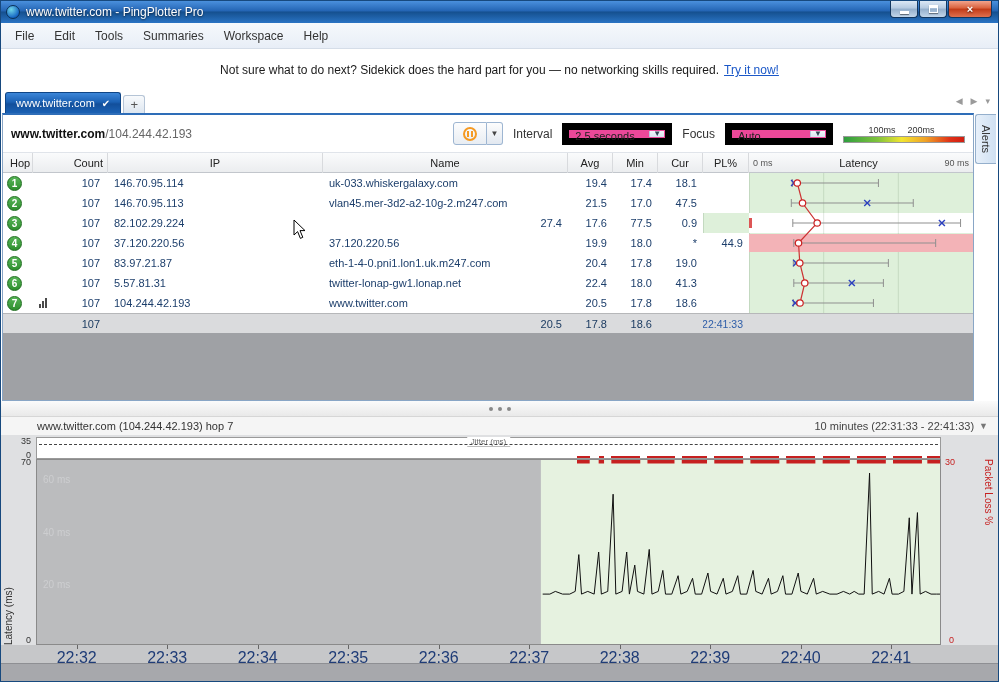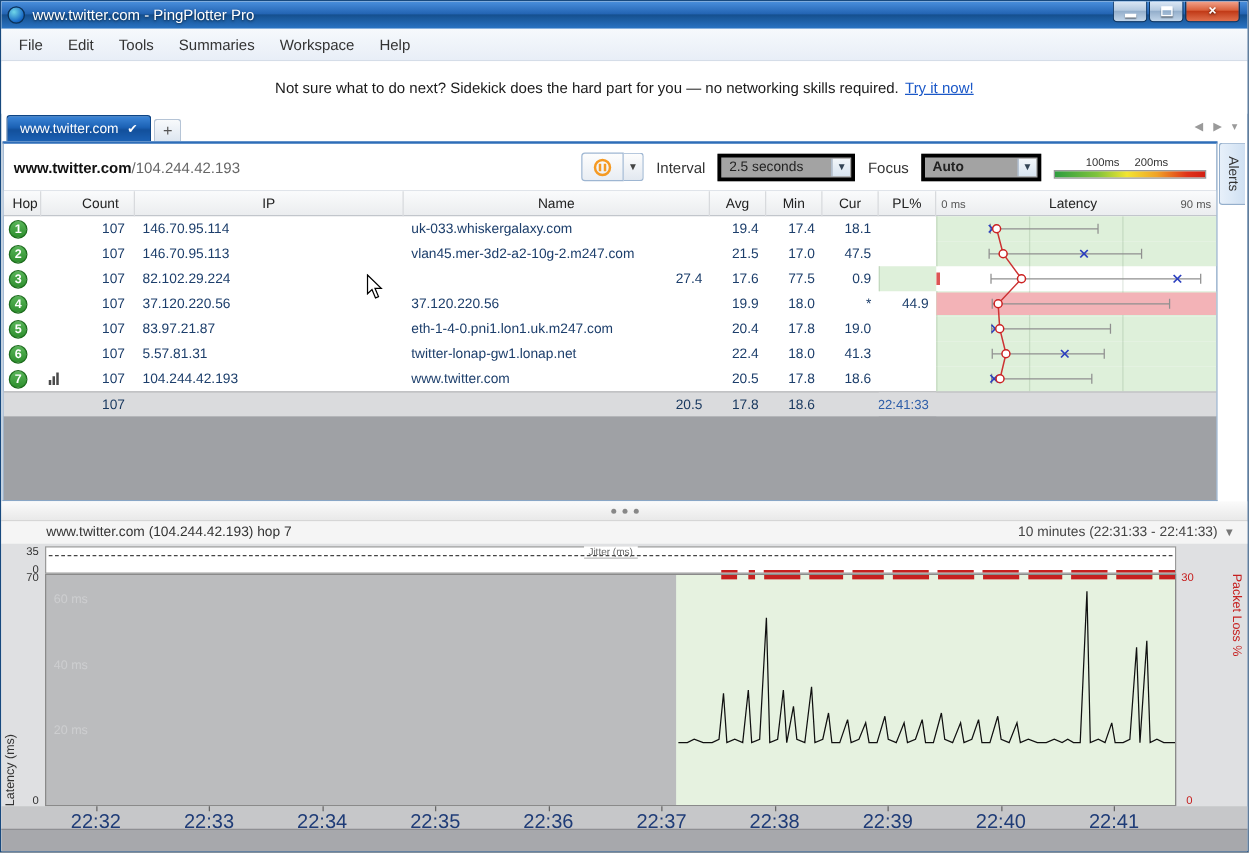--- a/index.html
+++ b/index.html
@@ -51,41 +51,41 @@
   .pausegroup{display:flex;}
   .pausebtn{width:34px;height:23px;border:1px solid #9eb6d2;border-radius:3px 0 0 3px;
     background:linear-gradient(#fdfdfd,#e8edf3);display:flex;align-items:center;justify-content:center;}
   .pause-circle{width:14px;height:14px;border:2px solid #f59a23;border-radius:50%;
     display:flex;align-items:center;justify-content:center;gap:2px;}
   .pause-circle i{width:2px;height:6px;background:#f59a23;}
   .pausedrop{width:16px;height:23px;border:1px solid #9eb6d2;border-left:none;border-radius:0 3px 3px 0;
     background:linear-gradient(#fdfdfd,#e2e8f0);font-size:8px;color:#444;
     display:flex;align-items:center;justify-content:center;}
   .ctl-label{font-size:12px;color:#333;}
-  .combo{height:22px;border:3px solid #000000;background:#a3a3a3;display:flex;align-items:center;
+  .combo{height:22px;border:7px solid #000000;background:#ec4899;display:flex;align-items:flex-start;
     font-size:11px;color:#222;position:relative;padding:0 20px 0 6px;}
   .combo .arr{position:absolute;right:1px;top:1px;bottom:1px;width:15px;
     background:linear-gradient(#f2f6fa,#d8e4f0);border-left:1px solid #b7c8dc;
     display:flex;align-items:center;justify-content:center;font-size:8px;color:#345;}
   .legend{width:122px;}
   .legend-labels{position:relative;height:11px;font-size:9px;color:#333;}
   .legend-labels span{position:absolute;transform:translateX(-50%);}
   .legend-bar{height:7px;border:1px solid #999;
     background:linear-gradient(90deg,#2f9e3f,#7fc33c 28%,#f2e530 48%,#f0a227 68%,#e03318 88%,#d21e12);}
   .alerts{position:absolute;top:113px;right:2px;width:21px;height:50px;z-index:5;
     background:linear-gradient(90deg,#e7f0fa,#cfe0f2);border:1px solid #94afcc;border-right:none;
     border-radius:3px 0 0 3px;display:flex;align-items:center;justify-content:center;
     writing-mode:vertical-rl;font-size:11px;color:#333;}
   
   .grid-cols{display:grid;grid-template-columns:30px 75px 215px 245px 45px 45px 45px 46px 224px;}
   .theader{height:20px;flex:0 0 20px;background:linear-gradient(#fafbfc,#ebedef);
     border-bottom:1px solid #c2c6cc;font-size:11px;color:#222;align-items:center;}
   .hcell{height:20px;display:flex;align-items:center;justify-content:center;border-right:1px solid #d8dadd;}
   .hcell.h-hop{justify-content:flex-start;padding-left:7px;}
-  .hcell.h-count{justify-content:flex-end;padding-right:12px;}
+  .hcell.h-count{justify-content:flex-end;padding-right:4px;}
   .hcell.h-graph{justify-content:space-between;padding:0 4px;border-right:none;}
   .h-graph .mini{font-size:9px;color:#555;}
   .rows-wrap{position:relative;height:140px;flex:0 0 140px;}
   .trow{height:20px;font-size:11px;color:#1c3e6b;align-items:center;}
   .cell{height:20px;display:flex;align-items:center;overflow:hidden;white-space:nowrap;}
   .c-hop{padding-left:4px;}
   .hopnum{width:15px;height:15px;border-radius:50%;color:#fff;font-size:10px;font-weight:bold;
     background:linear-gradient(#58b558,#2e8f2e);border:1px solid #1e6e1e;
     display:flex;align-items:center;justify-content:center;}
   .c-count{justify-content:flex-end;padding-right:8px;position:relative;}
@@ -200,21 +200,21 @@
           <div class="pausedrop">
               <span>▼</span>
             </div>
         </div>
         <span class="ctl-label">Interval</span>
         <div class="combo" style="width:110px;">
           <span>2.5 seconds</span>
           <span class="arr">▼</span>
         </div>
         <span class="ctl-label">Focus</span>
-        <div class="combo" style="width:96px;font-weight:bold;">
+        <div class="combo" style="width:108px;">
           <span>Auto</span>
           <span class="arr">▼</span>
         </div>
         <div class="legend">
           <div class="legend-labels">
             <span style="left:32%;">100ms</span>
             <span style="left:64%;">200ms</span>
           </div>
           <div class="legend-bar"></div>
         </div>

